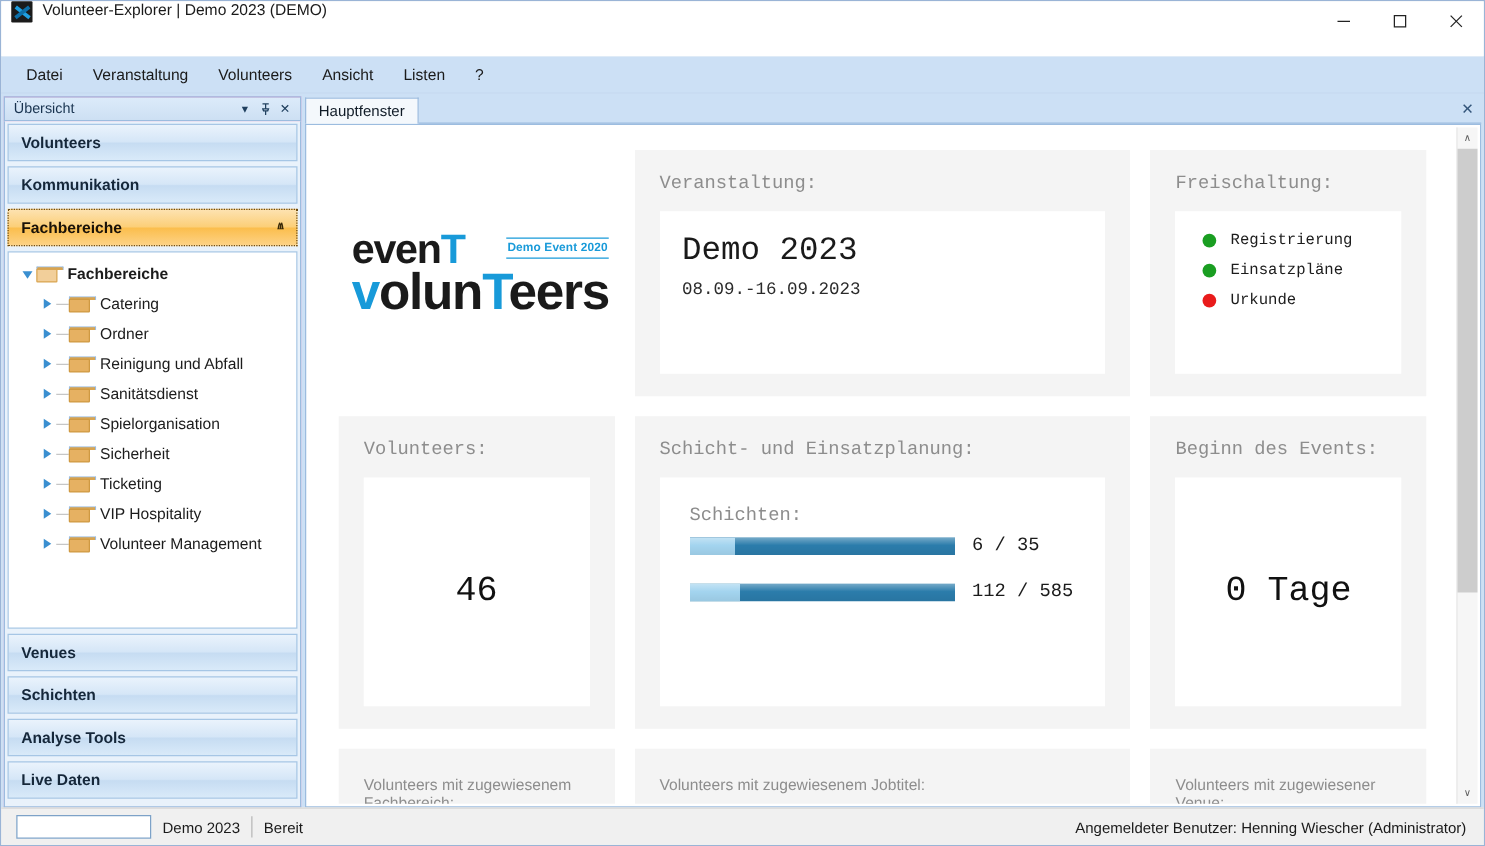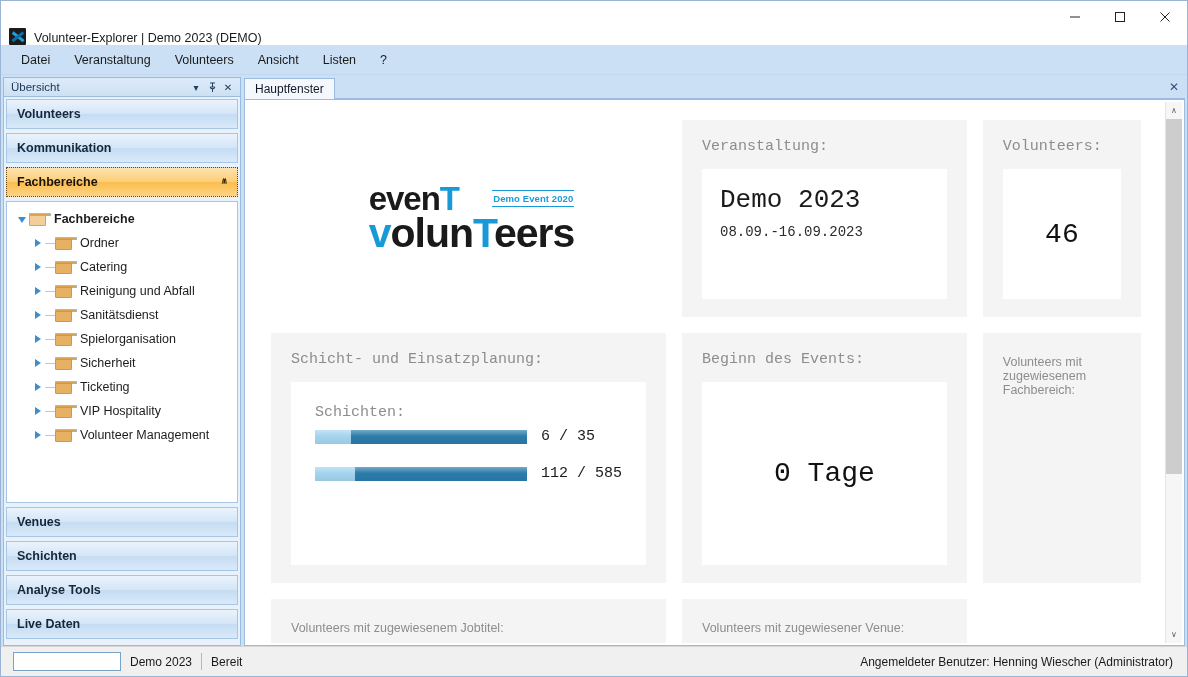--- a/index.html
+++ b/index.html
@@ -15,21 +15,21 @@
     position: relative;
     border: 1px solid #9ab4d6;
     background: #f0f0f0;
     display: flex; flex-direction: column;
   }
 
   
   .titlebar {
     height: 44px; min-height: 31px;
     background: #ffffff;
-    display: flex; align-items: flex-end;
+    display: flex; align-items: flex-start;
     position: relative;
   }
   .app-icon {
     width: 17px; height: 17px;
     margin-left: 8px; margin-right: 8px;
     background: #1b1b1b;
     position: relative; flex: none;
     border-radius: 1px;
   }
   .app-icon .x1, .app-icon .x2 {
@@ -330,33 +330,33 @@
           <div class="tree-row">
             <span class="indent"></span>
             <span class="tw">
                 <span class="tri-right"></span>
               </span>
             <span class="guide"></span>
             <span class="folder">
                 <span class="tab"></span>
                 <span class="bd"></span>
               </span>
+            <span>Catering</span>
+          </div>
+          <div class="tree-row">
+            <span class="indent"></span>
+            <span class="tw">
+                <span class="tri-right"></span>
+              </span>
+            <span class="guide"></span>
+            <span class="folder">
+                <span class="tab"></span>
+                <span class="bd"></span>
+              </span>
             <span>Ordner</span>
-          </div>
-          <div class="tree-row">
-            <span class="indent"></span>
-            <span class="tw">
-                <span class="tri-right"></span>
-              </span>
-            <span class="guide"></span>
-            <span class="folder">
-                <span class="tab"></span>
-                <span class="bd"></span>
-              </span>
-            <span>Catering</span>
           </div>
           <div class="tree-row">
             <span class="indent"></span>
             <span class="tw">
                 <span class="tri-right"></span>
               </span>
             <span class="guide"></span>
             <span class="folder">
                 <span class="tab"></span>
                 <span class="bd"></span>
@@ -477,20 +477,37 @@
             </div>
 
             <div class="card card-col">
               <div class="card-title">Veranstaltung:</div>
               <div class="card-inner evt-inner">
                 <div class="evt-name">Demo 2023</div>
                 <div class="evt-date">08.09.-16.09.2023</div>
               </div>
             </div>
 
+            <div class="card card-col">
+              <div class="card-title">Freischaltung:</div>
+              <div class="card-inner status-list">
+                <div class="status-row">
+                  <span class="dot" style="background:#1a9e22"></span>
+                  <span class="status-lbl">Registrierung</span>
+                </div>
+                <div class="status-row">
+                  <span class="dot" style="background:#1a9e22"></span>
+                  <span class="status-lbl">Einsatzpläne</span>
+                </div>
+                <div class="status-row">
+                  <span class="dot" style="background:#e91b1b"></span>
+                  <span class="status-lbl">Urkunde</span>
+                </div>
+              </div>
+            </div>
 
             <div class="card card-col">
               <div class="card-title">Volunteers:</div>
               <div class="card-inner bignum-box">
                 <div class="bignum">46</div>
               </div>
             </div>
 
             <div class="card card-col">
               <div class="card-title">Schicht- und Einsatzplanung:</div>

